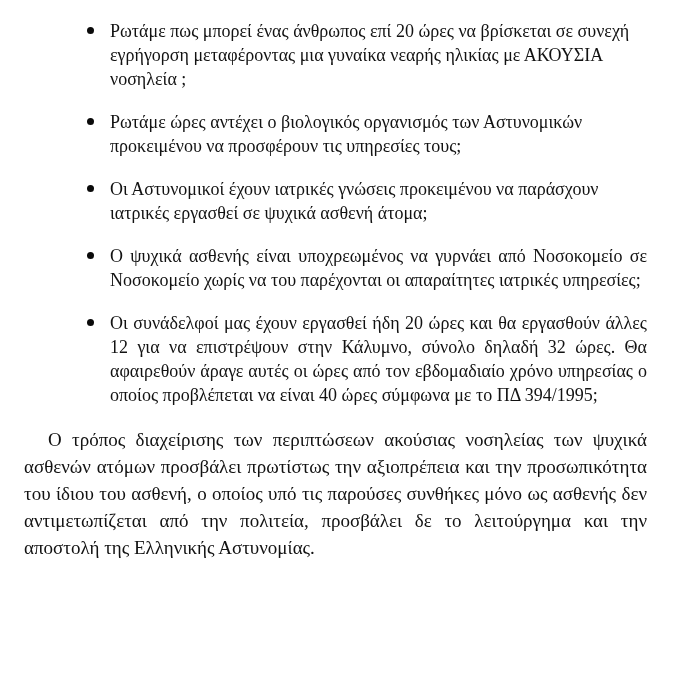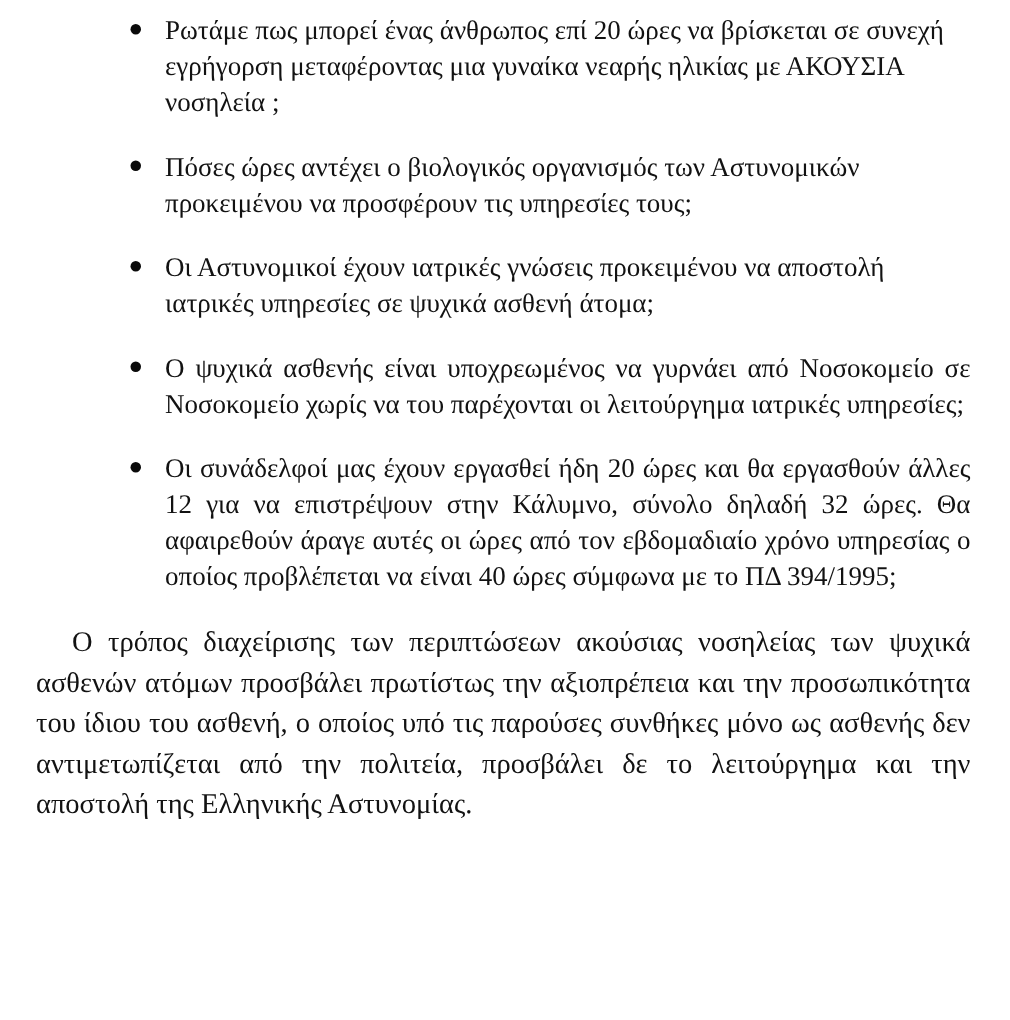--- a/index.html
+++ b/index.html
@@ -21,21 +21,21 @@
     overflow: hidden;
   }
   ul.bullet-list {
     list-style: none;
     margin: 0;
     padding: 0;
   }
   ul.bullet-list li {
     position: relative;
     padding-left: 86px;
-    margin: 0 0 19px 0;
+    margin: 11px 0 19px 0;
     text-align: left;
   }
   ul.bullet-list li.justify {
     text-align: justify;
   }
   .bullet-marker {
     position: absolute;
     left: 63px;
     top: 8px;
     width: 7px;
@@ -55,29 +55,29 @@
 <body>
 
 <div class="page">
   <ul class="bullet-list">
     <li>
       <span class="bullet-marker"></span>
       <span>Ρωτάμε πως μπορεί ένας άνθρωπος επί 20 ώρες να βρίσκεται σε συνεχή εγρήγορση μεταφέροντας μια γυναίκα νεαρής ηλικίας με ΑΚΟΥΣΙΑ νοσηλεία ;</span>
     </li>
     <li>
       <span class="bullet-marker"></span>
-      <span>Πόσες ώρες αντέχει ο βιολογικός οργανισμός των Αστυνομικών προκειμένου να προσφέρουν τις υπηρεσίες τους;</span>
+      <span>Ρωτάμε ώρες αντέχει ο βιολογικός οργανισμός των Αστυνομικών προκειμένου να προσφέρουν τις υπηρεσίες τους;</span>
     </li>
     <li>
       <span class="bullet-marker"></span>
-      <span>Οι Αστυνομικοί έχουν ιατρικές γνώσεις προκειμένου να αποστολή ιατρικές υπηρεσίες σε ψυχικά ασθενή άτομα;</span>
+      <span>Οι Αστυνομικοί έχουν ιατρικές γνώσεις προκειμένου να παράσχουν ιατρικές εργασθεί σε ψυχικά ασθενή άτομα;</span>
     </li>
     <li class="justify">
       <span class="bullet-marker"></span>
-      <span>Ο ψυχικά ασθενής είναι υποχρεωμένος να γυρνάει από Νοσοκομείο σε Νοσοκομείο χωρίς να του παρέχονται οι λειτούργημα ιατρικές υπηρεσίες;</span>
+      <span>Ο ψυχικά ασθενής είναι υποχρεωμένος να γυρνάει από Νοσοκομείο σε Νοσοκομείο χωρίς να του παρέχονται οι απαραίτητες ιατρικές υπηρεσίες;</span>
     </li>
     <li class="justify">
       <span class="bullet-marker"></span>
       <span>Οι συνάδελφοί μας έχουν εργασθεί ήδη 20 ώρες και θα εργασθούν άλλες 12 για να επιστρέψουν στην Κάλυμνο, σύνολο δηλαδή 32 ώρες. Θα αφαιρεθούν άραγε αυτές οι ώρες από τον εβδομαδιαίο χρόνο υπηρεσίας ο οποίος προβλέπεται να είναι 40 ώρες σύμφωνα με το ΠΔ 394/1995;</span>
     </li>
   </ul>
   <p class="closing">Ο τρόπος διαχείρισης των περιπτώσεων ακούσιας νοσηλείας των ψυχικά ασθενών ατόμων προσβάλει πρωτίστως την αξιοπρέπεια και την προσωπικότητα του ίδιου του ασθενή, ο οποίος υπό τις παρούσες συνθήκες μόνο ως ασθενής δεν αντιμετωπίζεται από την πολιτεία, προσβάλει δε το λειτούργημα και την αποστολή της Ελληνικής Αστυνομίας.</p>
 </div>
 
 </body></html>

